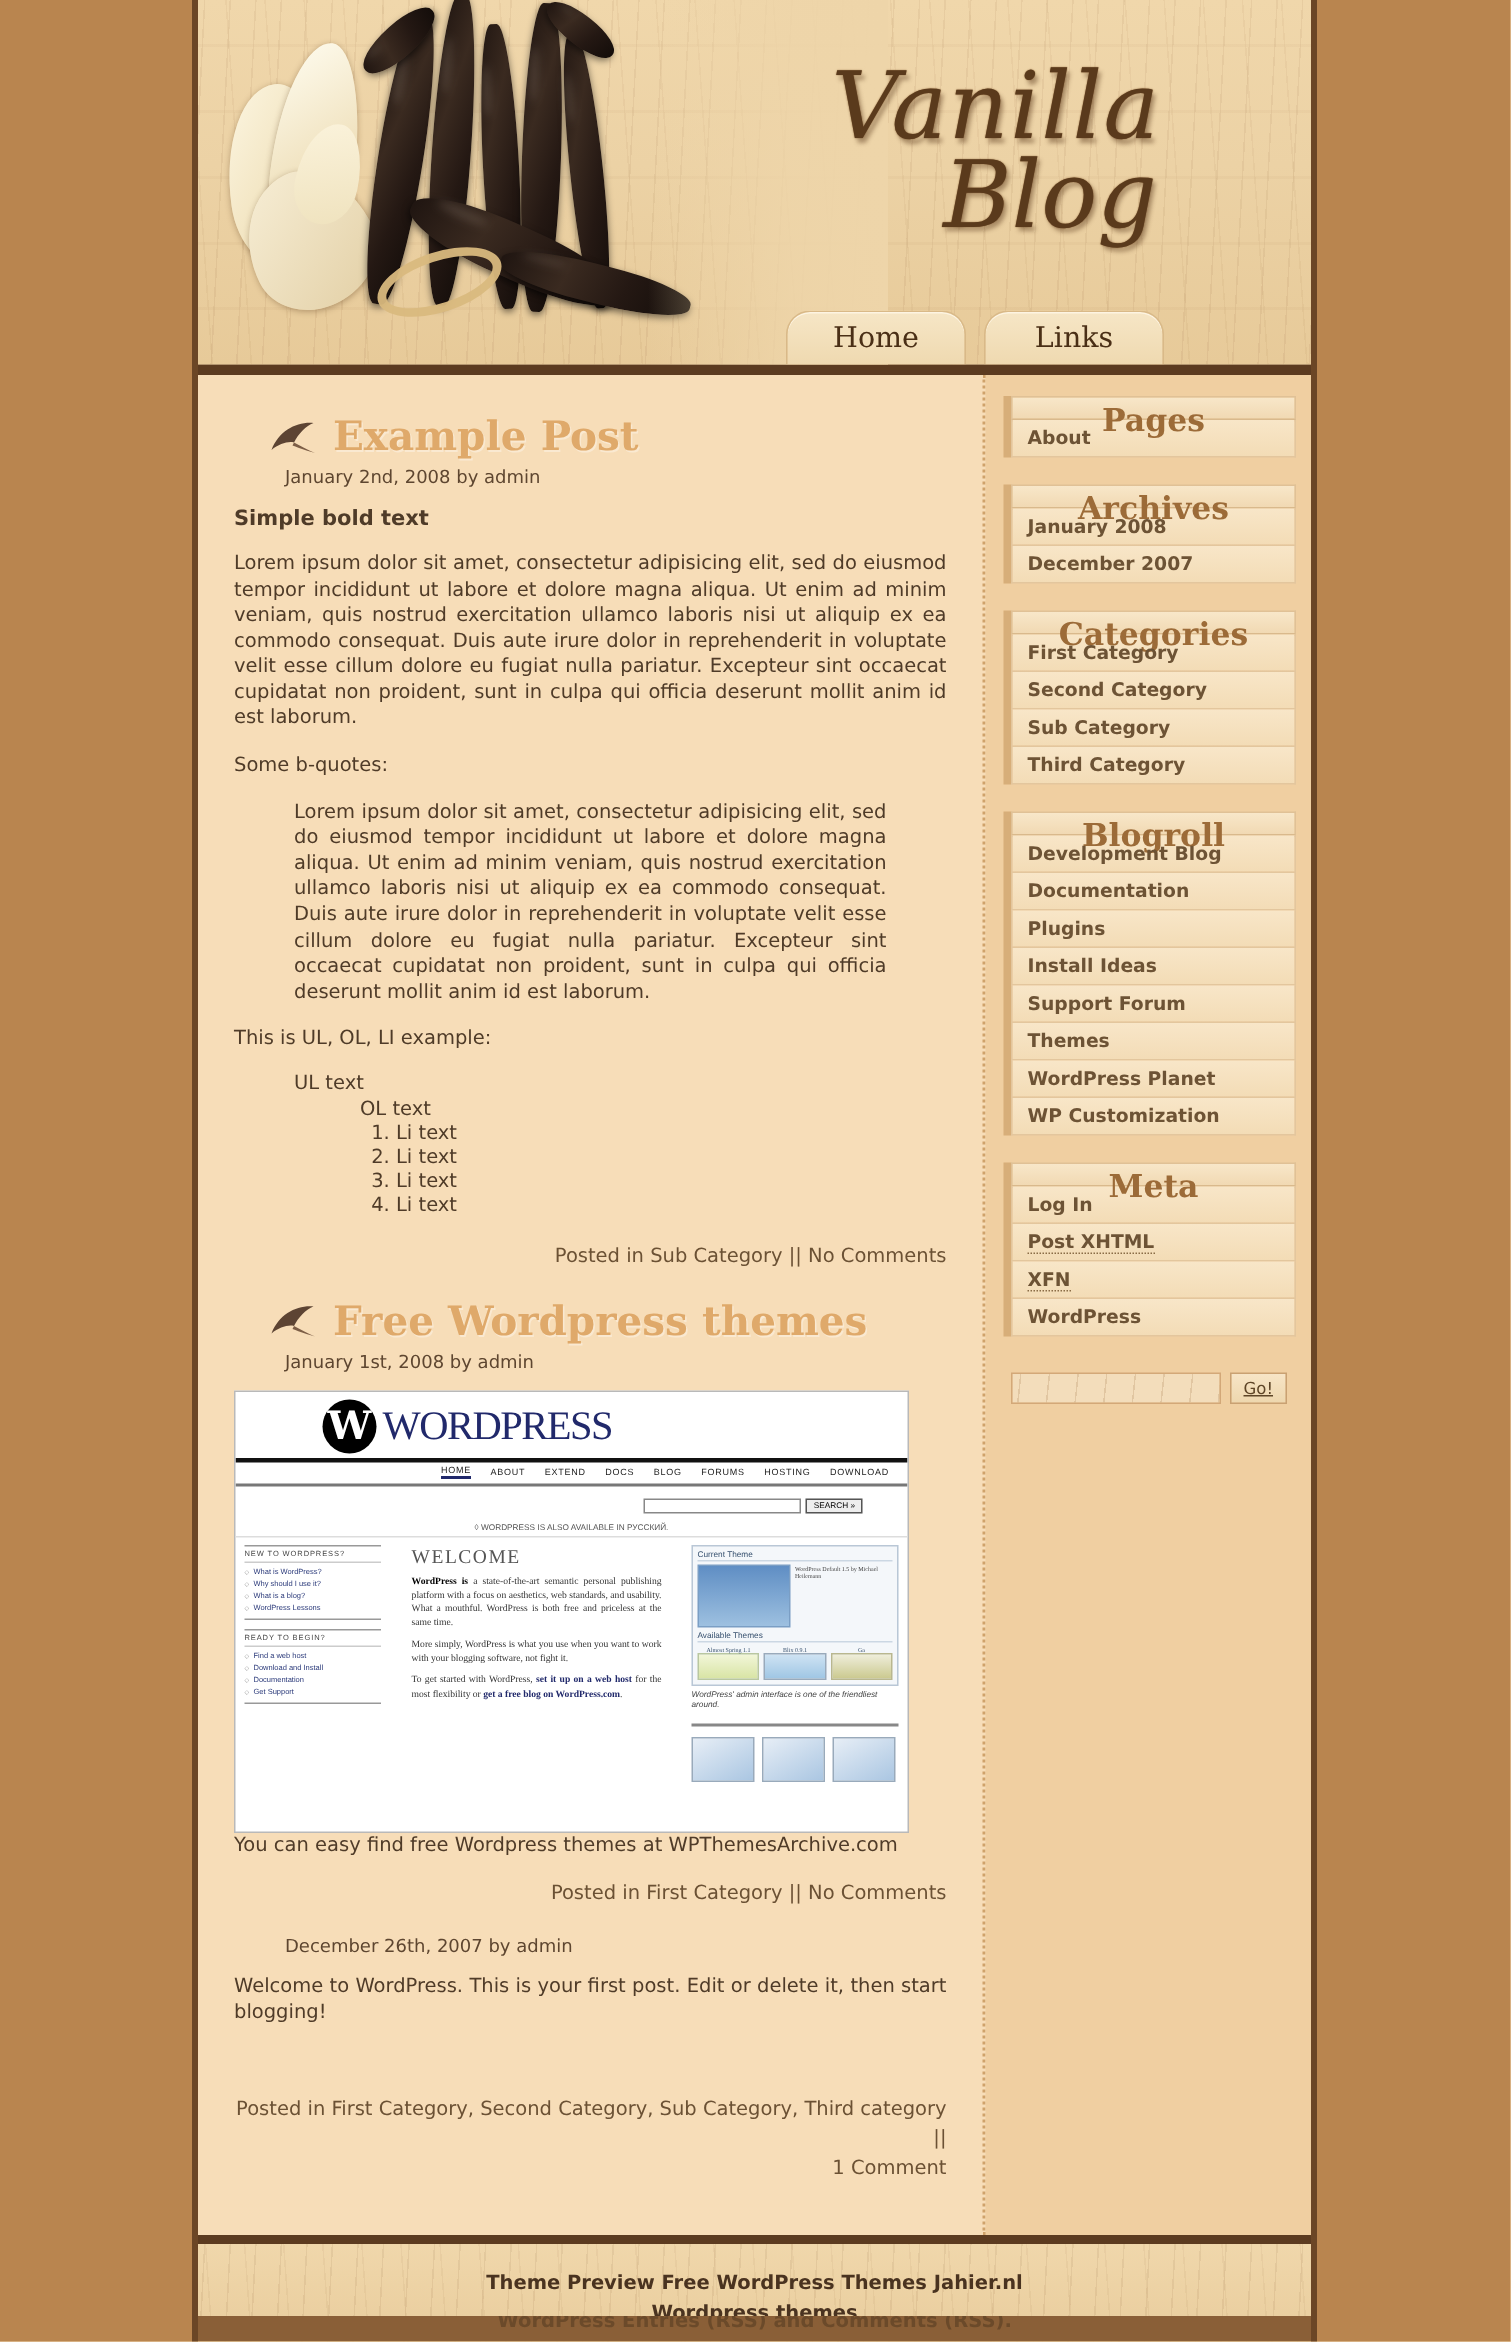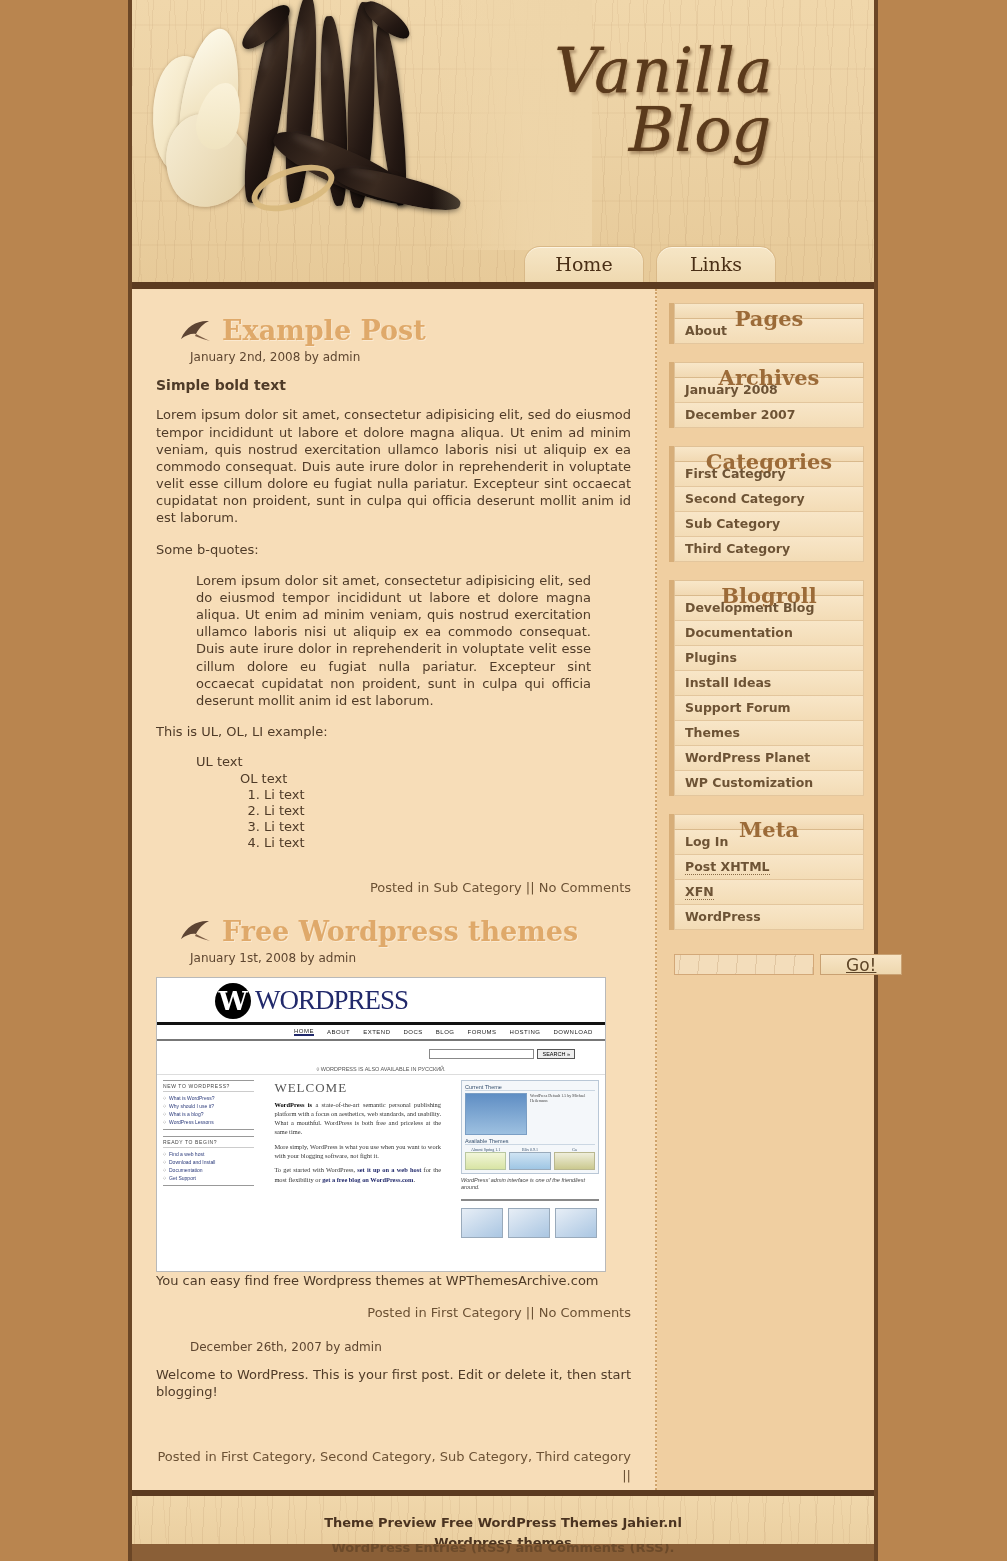--- a/index.html
+++ b/index.html
@@ -13,21 +13,21 @@
 
   
   .page {
     position:absolute; left:128px; top:0; width:750px; height:1561px;
     border-left:4px solid #6b4626; border-right:4px solid #6b4626;
     background:#f7ddb8;
   }
 
   
   .header {
-    position:relative; height:289px; overflow:hidden;
+    position:relative; height:250px; overflow:hidden;
     background:#e8cda2;
     border-bottom:7px solid #5c3b20;
   }
   .hdr-paper{
     position:absolute; inset:0;
     background:
       linear-gradient(180deg,#f0d7ab 0%,#ecd2a5 45%,#e7ca99 100%);
   }
   
   .hdr-script{
@@ -119,21 +119,21 @@
   }
   .post p{
     font-size:13px; color:#4f3b28; line-height:1.32;
     text-align:justify; margin:0 0 14px 0;
   }
   .post p.bold-line{ font-weight:bold; font-size:14px; margin-bottom:12px;}
   blockquote{
     margin:0 40px 14px 40px; font-size:13px; color:#4f3b28;
     line-height:1.32; text-align:justify;
   }
-  .list-block{ margin:0 0 28px 40px; font-size:13px; color:#4f3b28; }
+  .list-block{ margin:0 0 17px 40px; font-size:13px; color:#4f3b28; }
   .ul-text{ margin-bottom:2px; }
   .ol-text{ margin-left:44px; margin-bottom:1px;}
   .li-list{ margin:0; padding-left:68px; }
   .li-list li{ margin:1px 0; }
   .post-meta{
     font-size:13px; color:#6b5134; text-align:right;
     margin:14px 0 18px 0; line-height:1.5;
   }
   .post-meta a{ color:#6b5134; text-decoration:none; cursor:pointer;}
   .caption-line{ font-size:13px; color:#4f3b28; margin:10px 0 0 0;}
@@ -209,21 +209,21 @@
   .searchbox{ display:flex; gap:6px; align-items:center; margin-top:24px; padding-left:5px;}
   .search-input{
     width:140px; height:21px; border:1px solid #d3a878;
     background:
       repeating-linear-gradient(96deg, transparent 0 5px, rgba(160,116,70,.22) 5px 6px, transparent 6px 19px),
       repeating-linear-gradient(0deg, #f3ddbb 0 20px);
     font-size:11px; color:#8a6c46; padding:0 5px;
     font-family:"DejaVu Sans", sans-serif;
   }
   .search-btn{
-    height:21px; padding:0 25px; font-size:17px; color:#5e4527;
+    height:21px; padding:0 8px; font-size:11px; color:#5e4527;
     background:linear-gradient(180deg,#f7e5c6,#eed7ae);
     border:1px solid #c9a172; cursor:pointer;
     font-family:"DejaVu Sans", sans-serif;
     text-decoration:underline;
   }
 
   
   .footer{
     position:absolute; left:0; bottom:0; width:100%; height:71px;
     border-top:6px solid #5c3b20;

